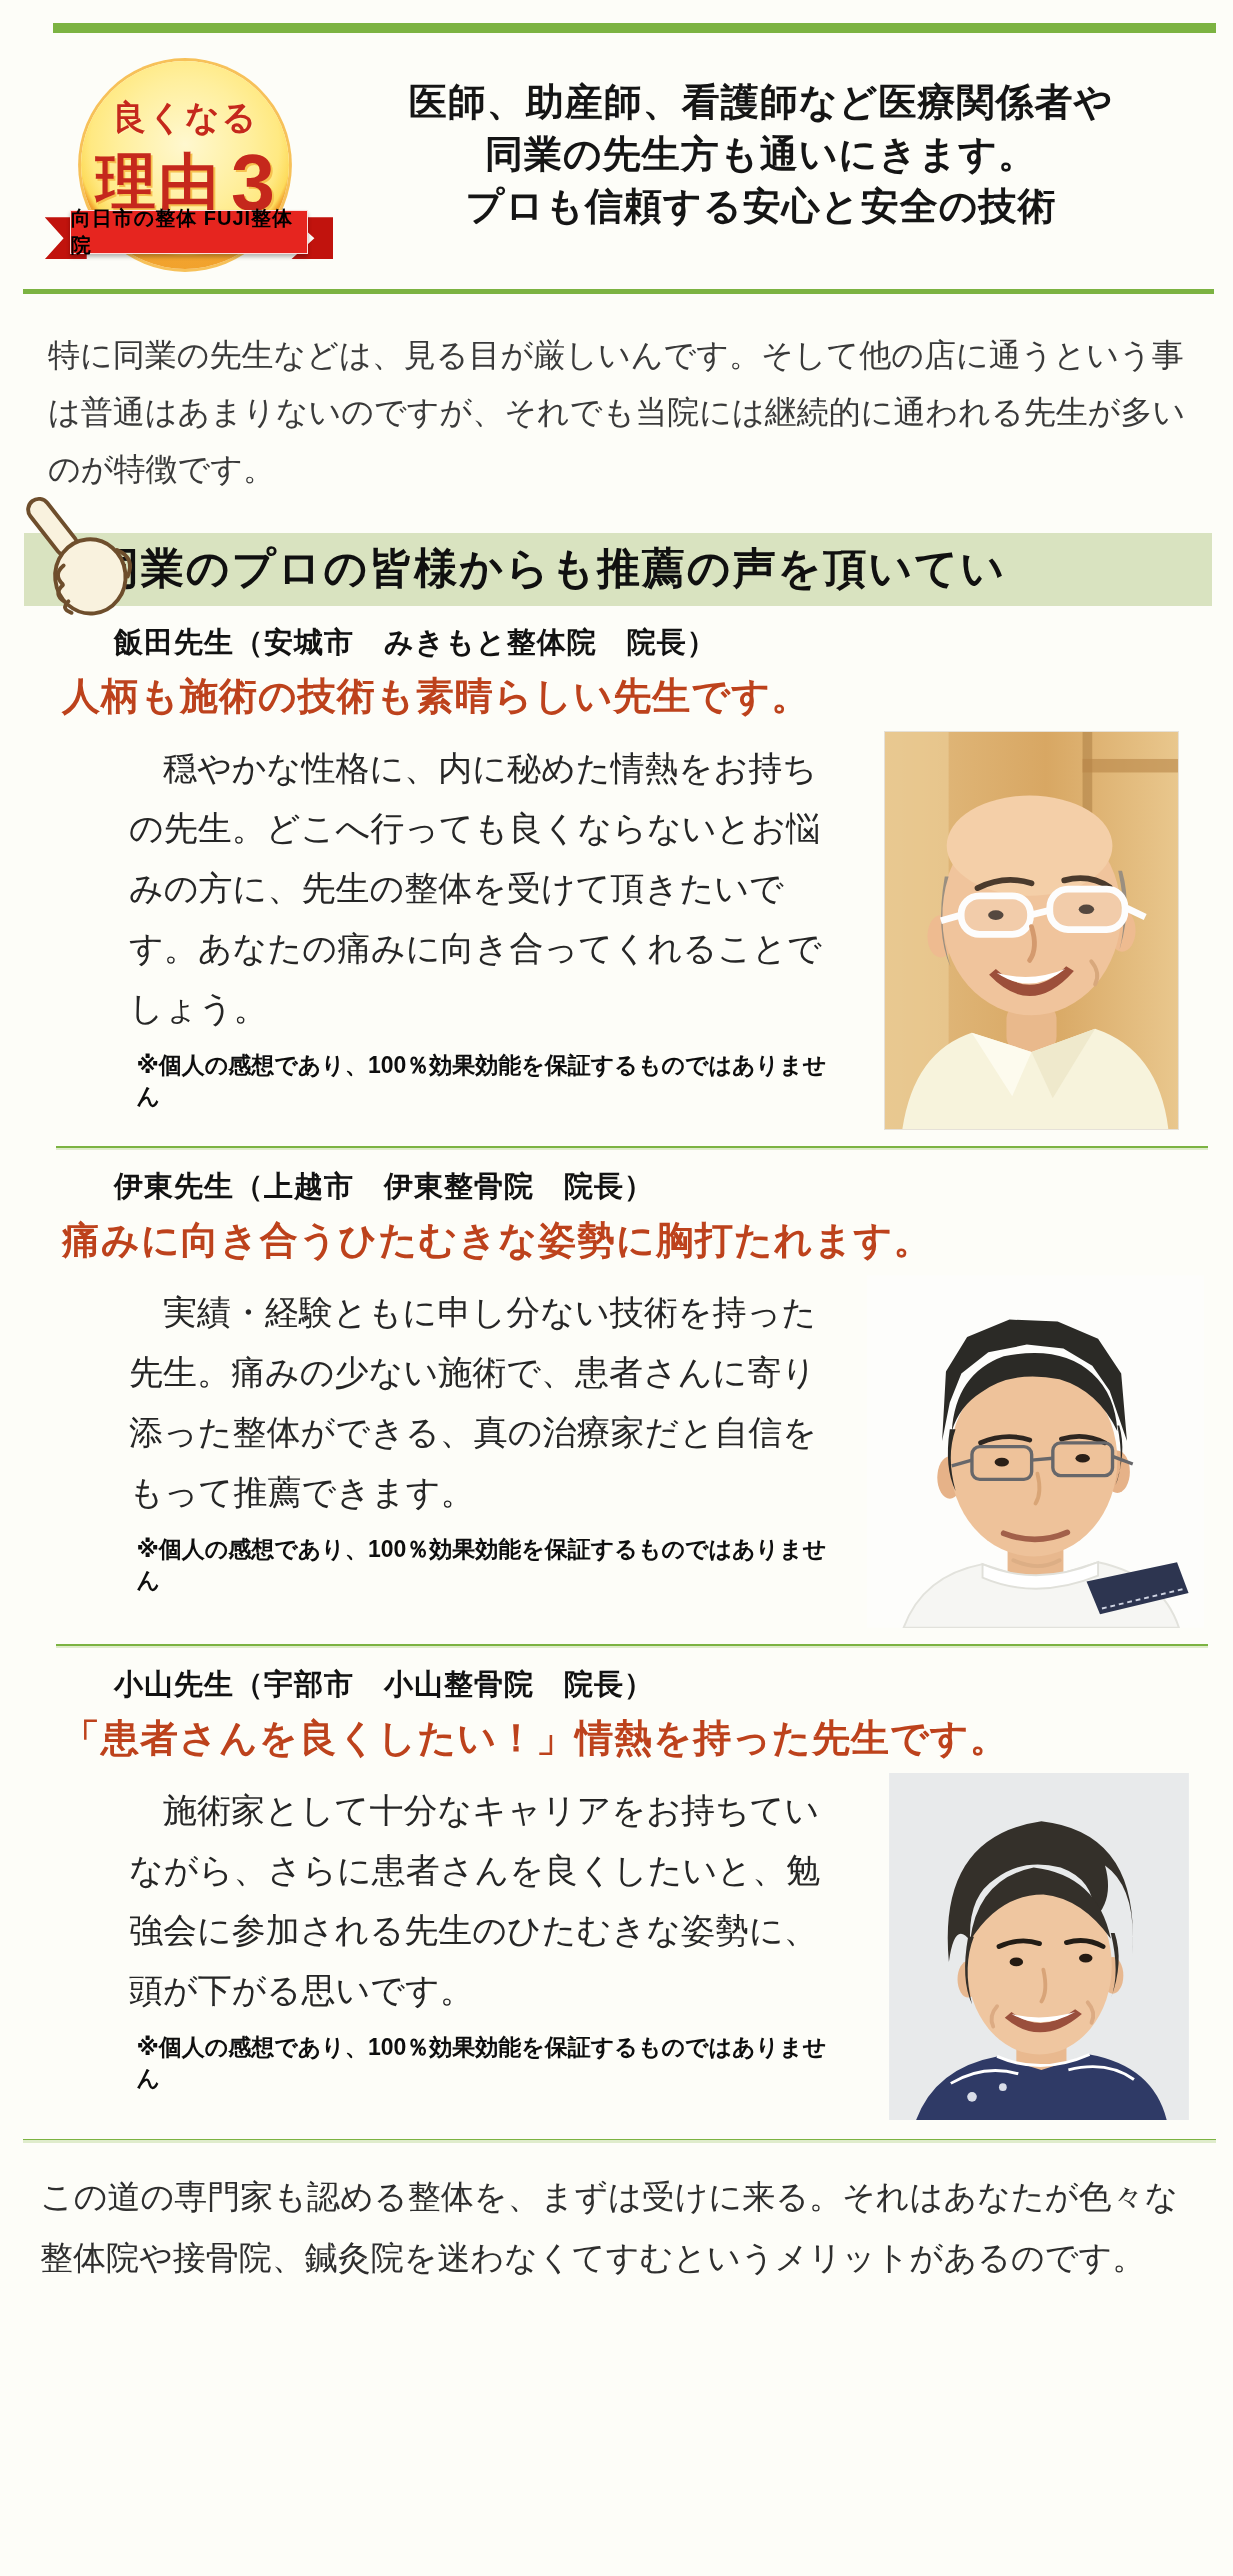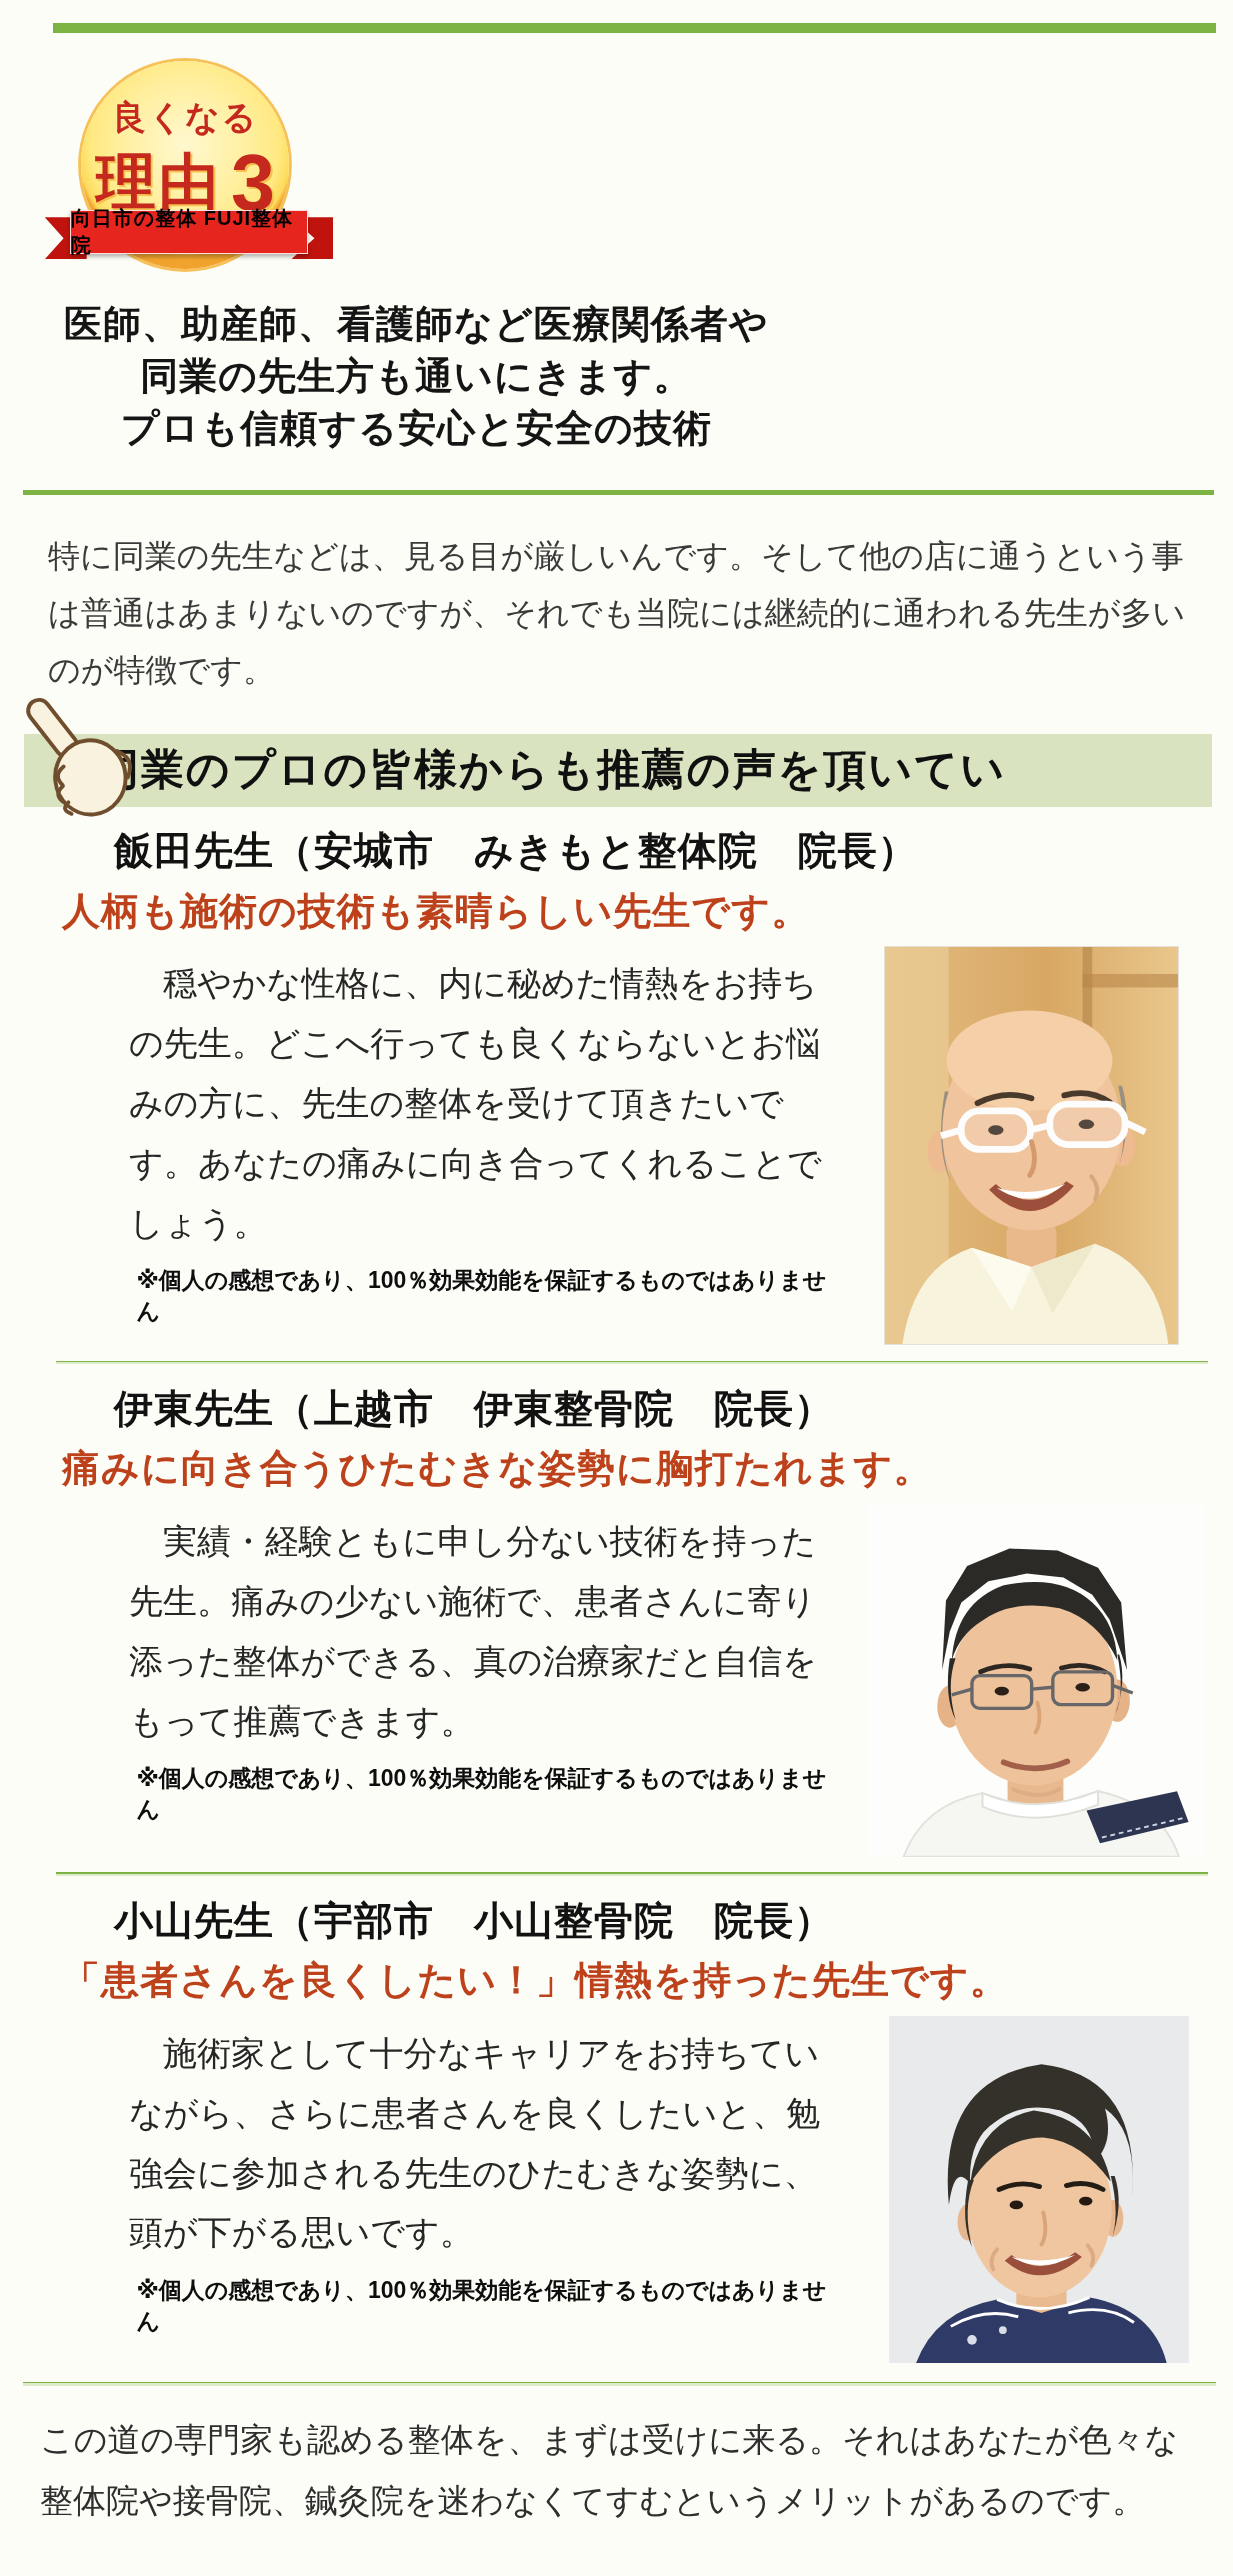--- a/index.html
+++ b/index.html
@@ -17,21 +17,21 @@
   html,body{margin:0;padding:0;}
   body{
     width:1233px;
     background:#fdfdf8;
     font-family:"Liberation Sans","DejaVu Sans",sans-serif;
     color:#222;
   }
   
   .topbar{height:9.6px;background:var(--green);margin:23px 17.3px 0 53px;}
   
-  .header{display:flex;align-items:flex-start;padding:25px 25px 0 64px;flex-direction:column;}
+  .header{display:flex;align-items:flex-start;padding:25px 25px 0 64px;}
   .badge{position:relative;width:250px;height:222px;flex:none;}
   .badge-circle{
     position:absolute;left:17.3px;top:3.9px;width:208px;height:208px;border-radius:50%;
     background:radial-gradient(circle at 50% 40%, #fff8cf 0%, #ffef9d 40%, var(--badge-yellow) 58%, #fddc5d 66%, var(--badge-gold) 69%, #efa02a 100%);
     box-shadow:0 0 0 2.9px #f7c159;
   }
   .badge-top{
     position:absolute;left:17.3px;top:37px;width:208px;text-align:center;
     font-size:34px;font-weight:900;color:#c5281c;letter-spacing:1.9px;
     text-shadow:1px 1px 0 #fff3b0;
@@ -63,21 +63,21 @@
   
   .intro{margin:33px 42px 0 48px;font-size:32px;line-height:1.78;color:#3a3a3a;}
   .intro p{margin:0;}
   
   .banner{position:relative;margin-top:35px;}
   .banner-bar{margin:0 21px 0 24px;background:var(--banner-bg);height:73px;display:flex;align-items:center;}
   .banner-label{margin-left:72px;font-size:43px;font-weight:800;color:#101010;letter-spacing:1.9px;}
   .hand-icon{position:absolute;left:25px;top:-44px;width:118px;height:129px;}
   
   .testimonial{padding-top:17.3px;}
-  .t-name{margin:0 0 0 114px;font-size:39px;font-weight:800;color:#121212;letter-spacing:1px;}
+  .t-name{margin:0 0 0 114px;font-size:29px;font-weight:800;color:#121212;letter-spacing:1px;}
   .t-sub{margin:7.7px 0 0 62px;font-size:38px;font-weight:700;color:var(--red);letter-spacing:1px;}
   .t-row{display:flex;margin-top:9.6px;}
   .t-left{margin-left:121px;width:724px;flex:none;}
   .t-body{margin:8px;font-size:34px;line-height:1.76;color:#262626;text-indent:1em;}
   .t-disc{margin:11.6px 0 0 15.4px;font-size:23px;font-weight:700;color:#0e0e0e;}
   .t-photo{margin-left:auto;flex:none;font-size:0;}
   .t-photo svg{display:block;}
   .t1 .t-photo{margin-right:54px;border:1px solid #e6e1d8;}
   .t2 .t-photo{margin-right:29px;}
   .t3 .t-photo{margin-right:44px;}

